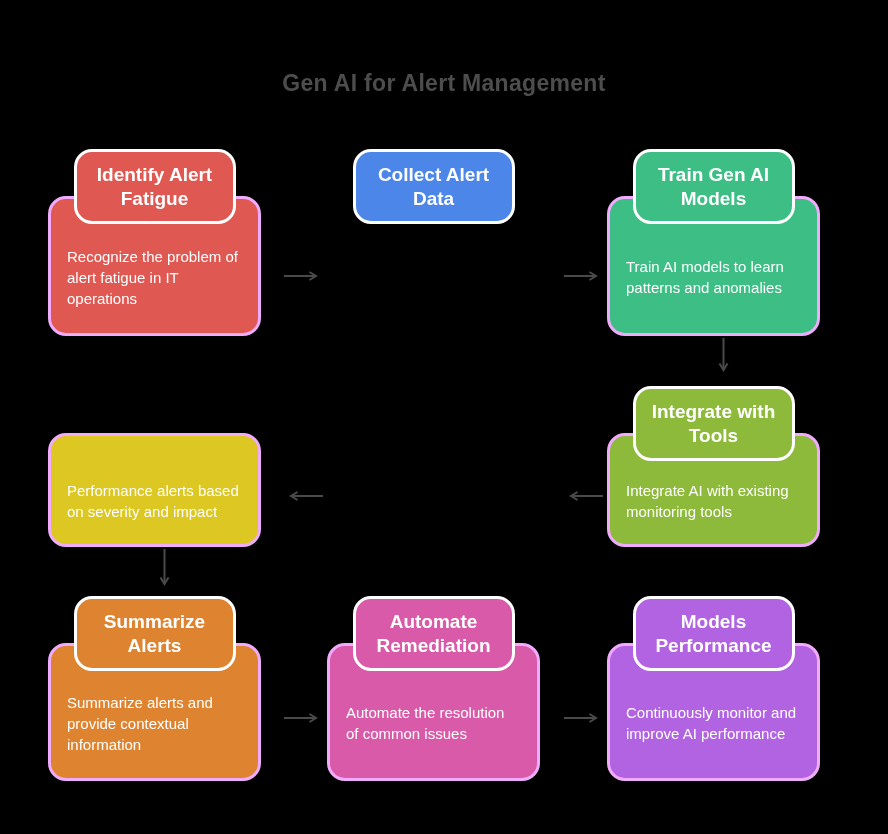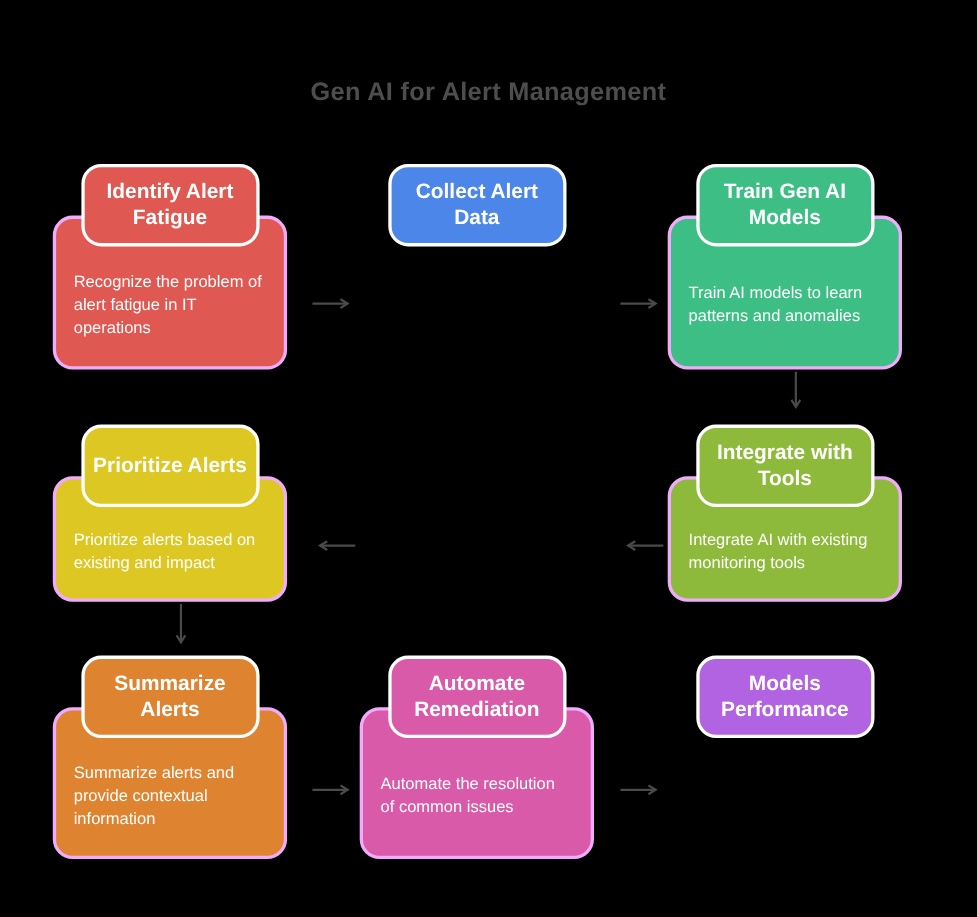--- a/index.html
+++ b/index.html
@@ -102,25 +102,22 @@
     <div class="card-header">
         <span>Integrate with Tools</span>
       </div>
     <div class="card-body">
         <span>Integrate AI with existing monitoring tools</span>
       </div>
   </div>
 
 
   <div class="card c1 r2" style="--c: #dcc723;">
-    <div class="card-header">
-        <span>Prioritize Alerts</span>
-      </div>
     <div class="card-body">
-        <span>Prioritize alerts based on existing and impact</span>
+        <span>Performance alerts based on severity and impact</span>
       </div>
   </div>
 
   <div class="card c1 r3" style="--c: #de8430;">
     <div class="card-header">
         <span>Summarize Alerts</span>
       </div>
     <div class="card-body">
         <span>Summarize alerts and provide contextual information</span>
       </div>
@@ -132,15 +129,18 @@
       </div>
     <div class="card-body">
         <span>Automate the resolution of common issues</span>
       </div>
   </div>
 
   <div class="card c3 r3" style="--c: #b263e2;">
     <div class="card-header">
         <span>Models Performance</span>
       </div>
+    <div class="card-body">
+        <span>Continuously monitor and improve AI performance</span>
+      </div>
   </div>
 
 </div>
 
 </body></html>

